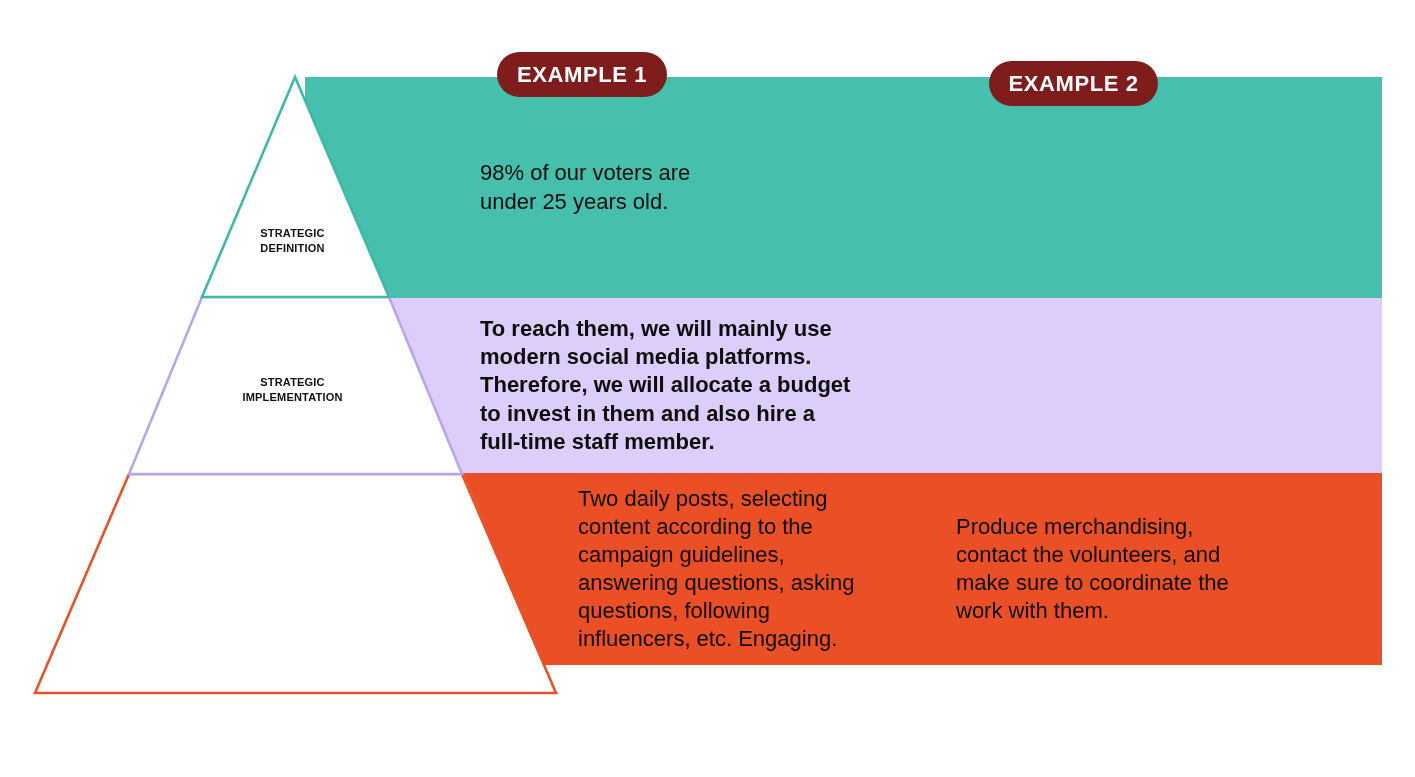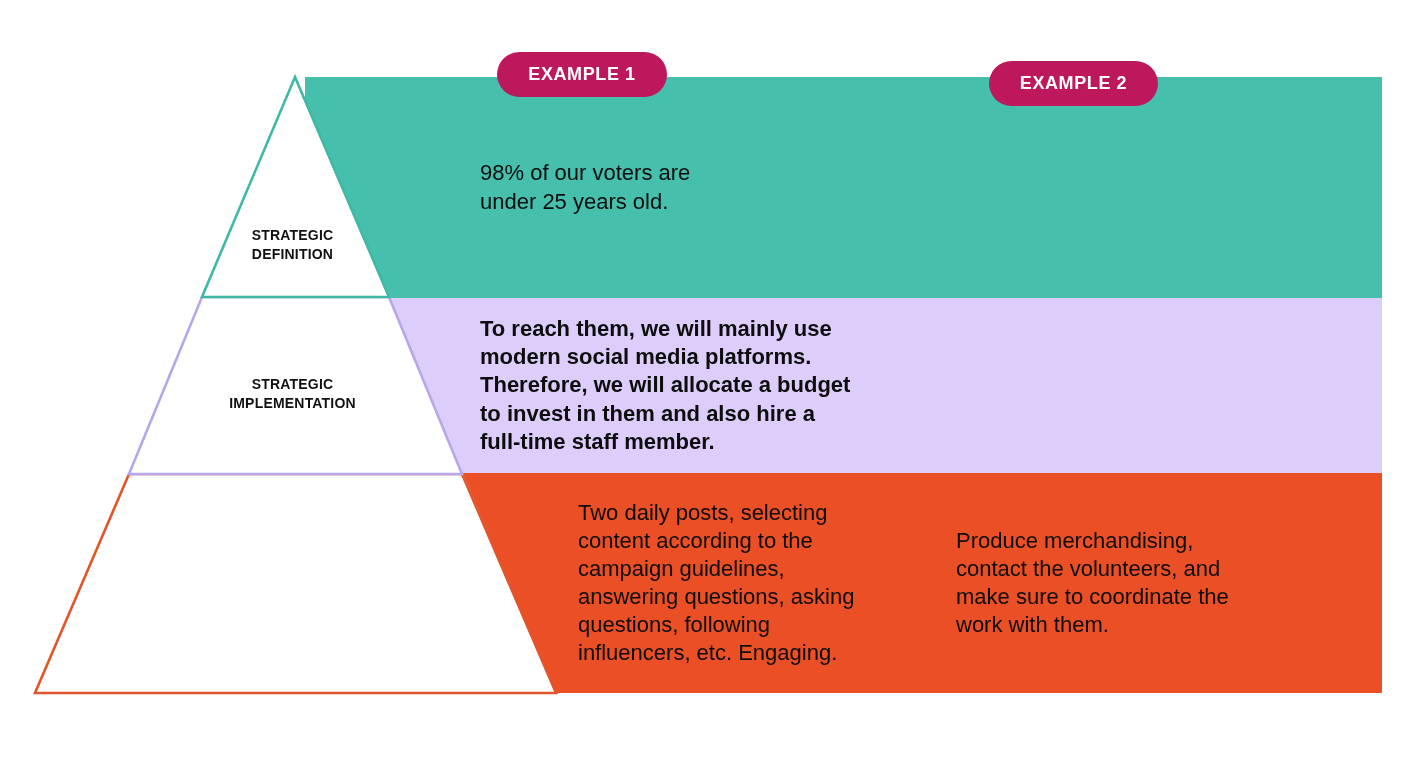--- a/index.html
+++ b/index.html
@@ -33,21 +33,21 @@
   .cell-text {
     font-size: 22px;
     line-height: 1.28;
     color: #0d0d0d;
     font-weight: 400;
     white-space: pre-line;
   }
 
   #band-strategic   { top: 77px;  height: 221px; background: #46bfad; }
   #band-tactical    { top: 298px; height: 175px; background: #ddcdfa; }
-  #band-operational { top: 473px; height: 220px; background: #eb4f25; }
+  #band-operational { top: 473px; height: 192px; background: #eb4f25; }
 
   
   .col1 { left: 0px;   width: 630px; }
   .col2 { left: 637px; width: 440px; }
 
   
   #band-strategic .col1 .cell-text   { padding-left: 175px; padding-right: 14px; }
   #band-tactical  .col1 .cell-text   { padding-left: 175px; padding-right: 14px; font-weight: bold; }
   #band-operational .col1 .cell-text { padding-left: 273px; padding-right: 14px; }
   .col2 .cell-text                   { padding-left: 14px;  padding-right: 14px; }
@@ -59,41 +59,41 @@
     top: 0;
     width: 620px;
     height: 720px;
     pointer-events: none;
   }
   #pyramid svg { display: block; }
 
   .tier-label {
     position: absolute;
     text-align: center;
-    font-size: 14px;
+    font-size: 11px;
     font-weight: bold;
     letter-spacing: 0.2px;
     line-height: 1.33;
     color: #111111;
     white-space: pre-line;
   }
   #label-strategic   { left: 195px; top: 226px; width: 195px; }
   #label-tactical    { left: 180px; top: 375px; width: 225px; }
   #label-operational { left: 190px; top: 575px; width: 205px; }
 
   
   .pill {
     position: absolute;
-    background: #be185d;
+    background: #7f1d1d;
     color: #ffffff;
     border-radius: 999px;
     display: flex;
     align-items: center;
     justify-content: center;
-    font-size: 18px;
+    font-size: 22px;
     font-weight: bold;
     letter-spacing: 0.6px;
   }
   #pill-example-1 { left: 497px; top: 52px; width: 170px; height: 45px; }
   #pill-example-2 { left: 989px; top: 61px; width: 169px; height: 45px; }
 </style>
 </head>
 <body>
 
 <div id="stage">

